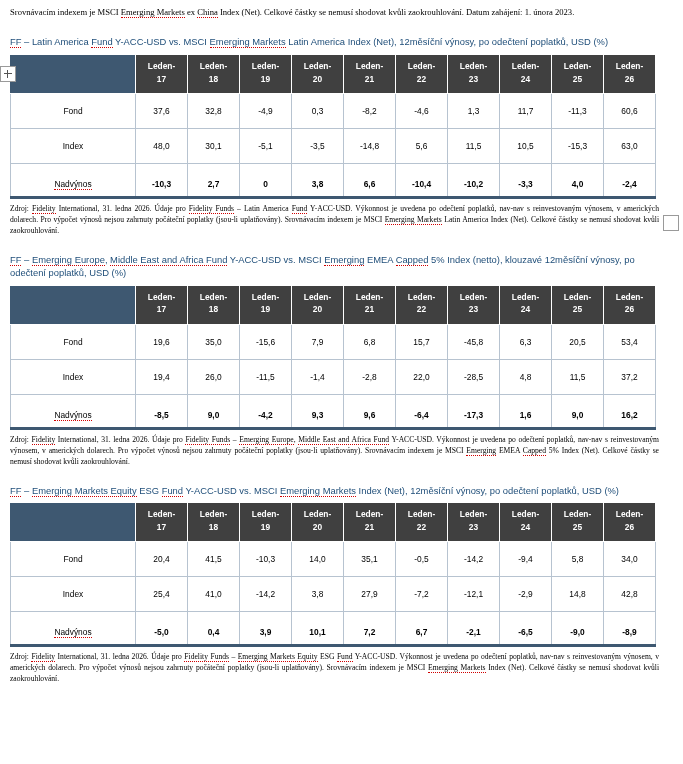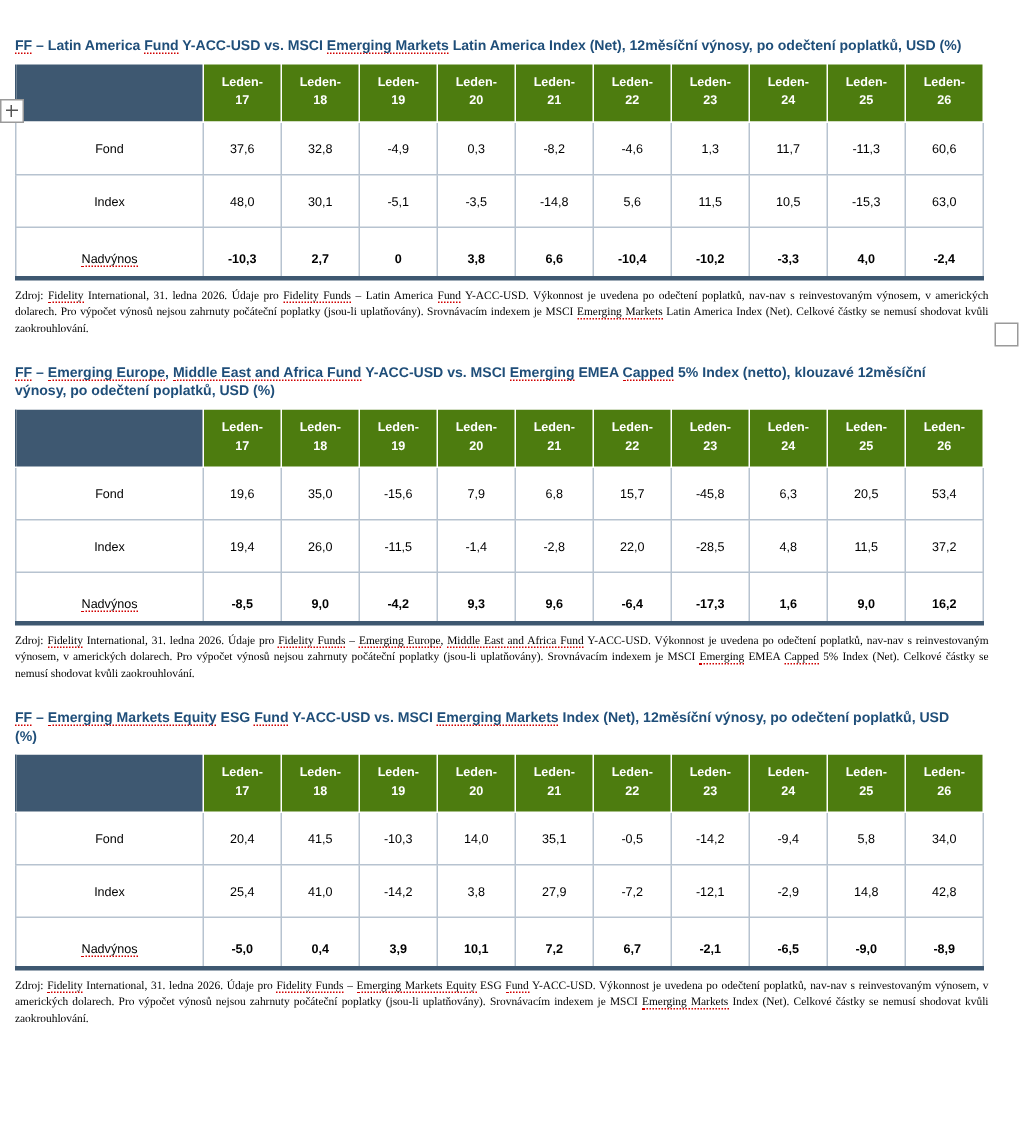--- a/index.html
+++ b/index.html
@@ -32,35 +32,35 @@
     border-bottom: 1px dotted #d00000;
     text-decoration: none;
   }
   .section {
     margin-top: 18px;
   }
   .sec-title {
     color: #1f4e79;
     font-family: "Liberation Sans", sans-serif;
     font-size: 9.4px;
-    font-weight: bold;
+    font-weight: normal;
     line-height: 1.35;
     margin: 2px 30px 5px 0;
   }
   table.fundtab {
     border-collapse: collapse;
     width: 645px;
     table-layout: fixed;
     font-family: "Liberation Sans", sans-serif;
     font-size: 8.4px;
   }
   table.fundtab col.lbl { width: 125px; }
   table.fundtab col.dat { width: 52px; }
   table.fundtab thead th {
-    background: #4d7c0f;
+    background: #404040;
     color: #ffffff;
     font-weight: bold;
     border: 1px solid #ffffff;
     padding: 5px 3px 5px 3px;
     vertical-align: top;
     line-height: 1.5;
     height: 28px;
   }
   table.fundtab thead th.corner {
     background: #3e5871;
@@ -132,20 +132,21 @@
   }
 </style>
 </head>
 <body>
 
 <div class="page">
 
   <div class="ph-box left"></div>
   <div class="ph-box right"></div>
 
+  <p class="intro">Srovnávacím indexem je MSCI <span class="spell">Emerging Markets</span> ex <span class="spell">China</span> Index (Net). Celkové částky se nemusí shodovat kvůli zaokrouhlování. Datum zahájení: 1. února 2023.</p>
 
   <div class="section">
     <div class="sec-title"><span class="spell">FF</span> – Latin America <span class="spell">Fund</span> Y-ACC-USD vs. MSCI <span class="spell">Emerging Markets</span> Latin America Index (Net), 12měsíční výnosy, po odečtení poplatků, USD (%)</div>
     <table class="fundtab">
       <colgroup>
           <col class="lbl">
           <col class="dat">
           <col class="dat">
           <col class="dat">
           <col class="dat">

